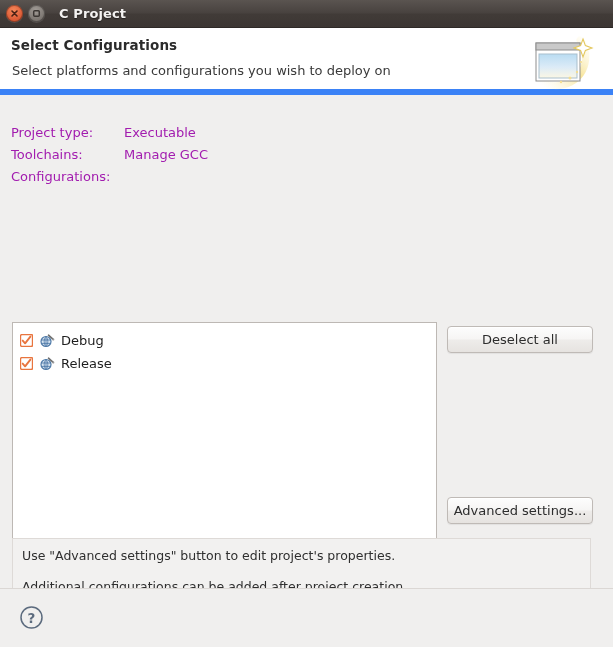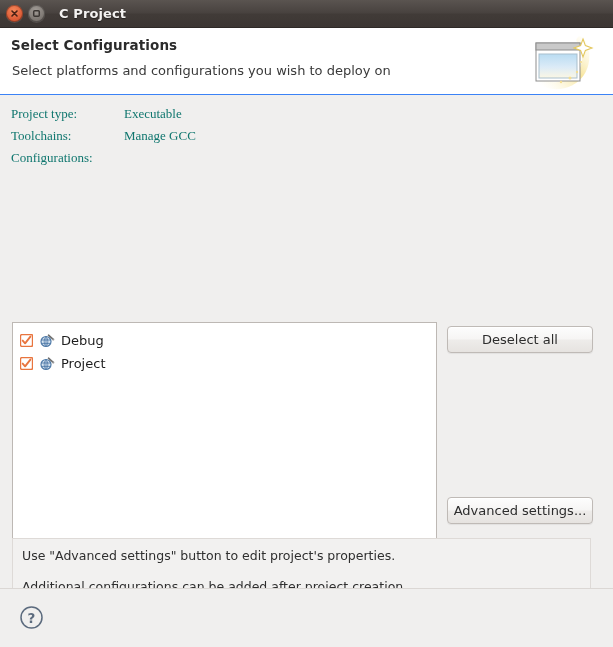--- a/index.html
+++ b/index.html
@@ -53,21 +53,21 @@
     margin-left: 9px;
     letter-spacing: .1px;
     text-shadow: 0 1px 1px rgba(0,0,0,.45);
     white-space: nowrap;
   }
 
   
   .header {
     height: 67px;
     background: #ffffff;
-    border-bottom: 1px solid #3b82f6;
+    border-bottom: 6px solid #3b82f6;
     position: relative;
     box-sizing: border-box;
     padding: 9px 0 0 11px;
   }
   .header-title {
     font-size: 13.5px;
     font-weight: bold;
     color: #2b2b2b;
     margin: 0 0 10px 0;
     letter-spacing: .1px;
@@ -87,24 +87,23 @@
 
   
   .body {
     background: #f0efee;
     position: relative;
     height: 493px;
     box-sizing: border-box;
   }
 
   .info-grid {
-    padding: 8px 0 0 11px;
-    font-size: 13px;
-    color: #0f766e;
-    font-family: Liberation Serif, serif;
+    padding: 26px 0 0 11px;
+    font-size: 13px;
+    color: #a21caf;
   }
   .info-row {
     display: flex;
     height: 22px;
     align-items: center;
   }
   .info-label { width: 113px; flex: none; }
   .info-value { }
 
   
@@ -308,21 +307,21 @@
       </span>
       <span class="cfg-icon">
         <svg width="16" height="16" viewBox="0 0 16 16">
           <circle cx="7" cy="8.5" r="5" fill="#d9e6f2" stroke="#4f7aa8" stroke-width="1.2"></circle>
           <path d="M2.2 7 H11.8 M2.6 10.4 H11.4 M7 3.5 V13.5" stroke="#4f7aa8" stroke-width=".85" fill="none"></path>
           <path d="M7 3.5 C4.6 6 4.6 11 7 13.5 C9.4 11 9.4 6 7 3.5 Z" fill="none" stroke="#4f7aa8" stroke-width=".85"></path>
           <path d="M9.5 2.2 L14.2 6.3" stroke="#6e6e6e" stroke-width="1.6" stroke-linecap="round"></path>
           <circle cx="14.3" cy="6.5" r="1.1" fill="#9a9a9a"></circle>
         </svg>
       </span>
-      <span>Project</span>
+      <span>Release</span>
     </div>
   </div>
 
   <div class="btn btn-deselectall">Deselect all</div>
   <div class="btn btn-advanced">Advanced settings...</div>
 
   <div class="notebox">
     <p>Use "Advanced settings" button to edit project's properties.</p>
     <div class="gap"></div>
     <p>Additional configurations can be added after project creation.</p>

